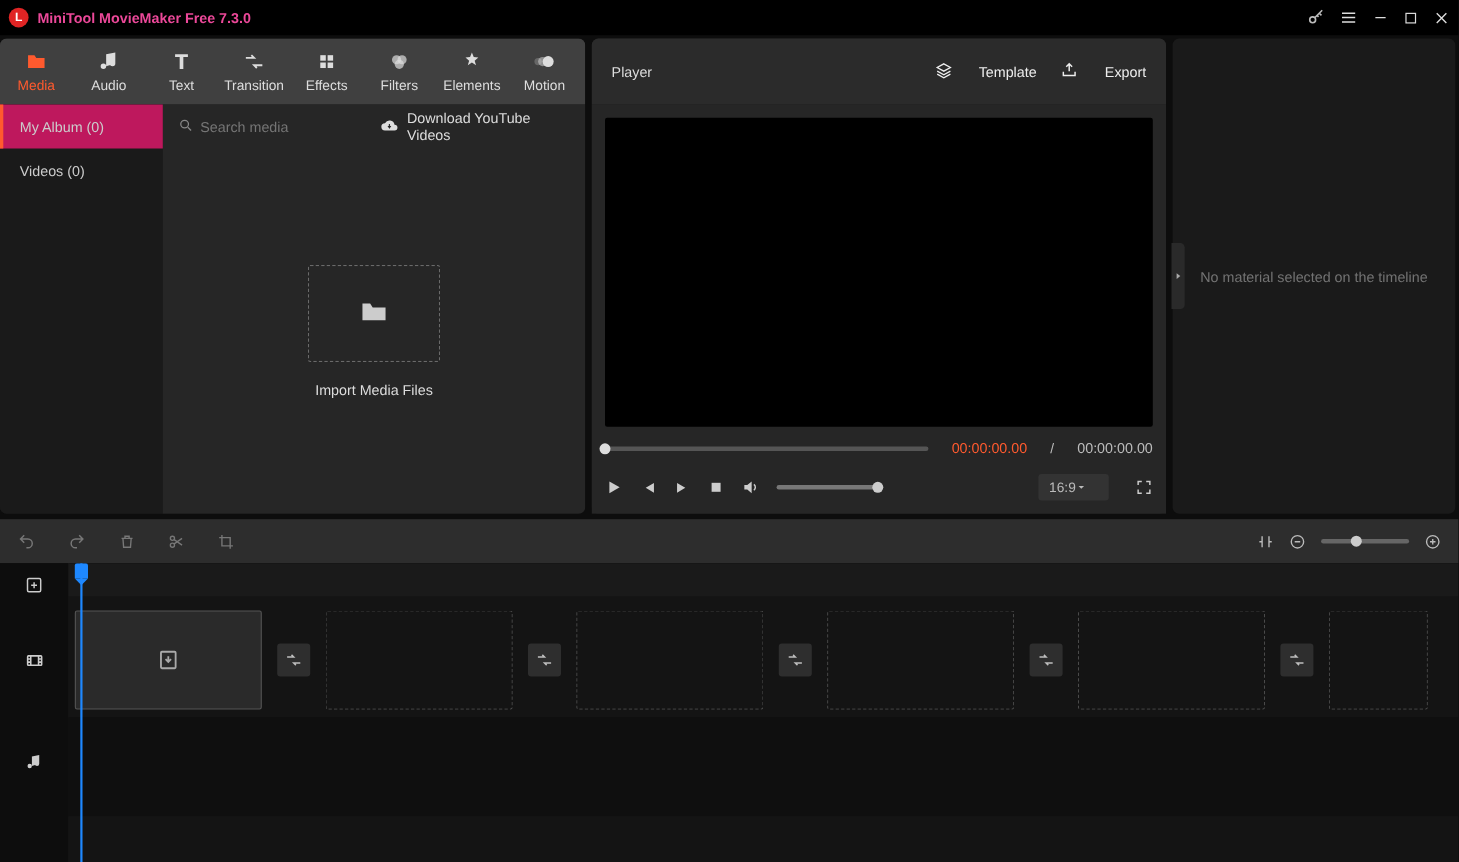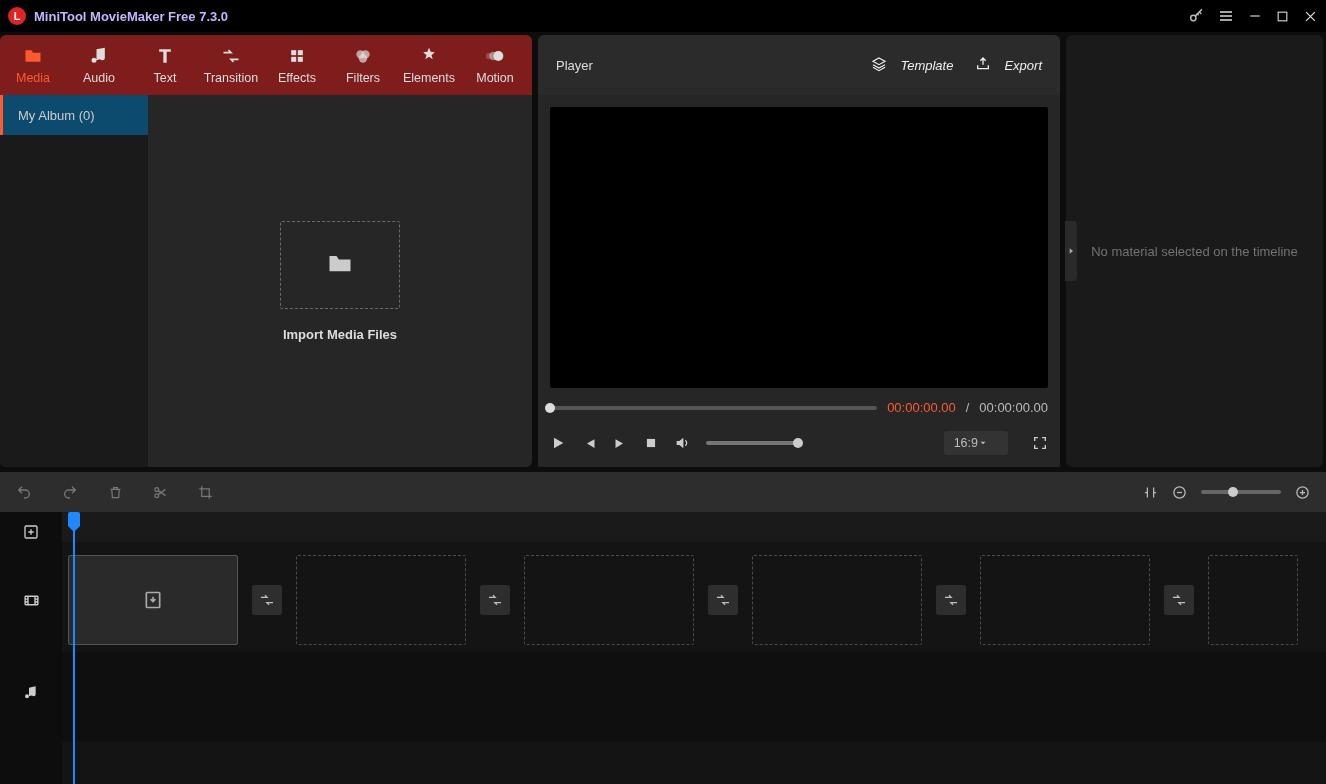--- a/index.html
+++ b/index.html
@@ -2,61 +2,61 @@
 <html><head>
 <meta charset="utf-8">
 <style>
   * { box-sizing: border-box; margin: 0; padding: 0; font-family: -apple-system, "Segoe UI", Arial, sans-serif; }
   body { background: #0d0d0d; color: #cfcfcf; width: 1326px; height: 784px; overflow: hidden; font-size: 12.5px; }
 
   
   .titlebar { display:flex; align-items:center; justify-content:space-between; height:32px; background:#000; padding:0 8px; }
   .titlebar-left { display:flex; align-items:center; gap:8px; }
   .app-logo { width:18px; height:18px; border-radius:50%; background:#e02424; display:flex; align-items:center; justify-content:center; color:#fff; font-size:11px; font-weight:bold; }
-  .app-title { font-weight:600; color:#c4b5fd; font-size:13px; }
+  .app-title { font-weight:600; color:#ec4899; font-size:13px; }
   .titlebar-right { display:flex; align-items:center; gap:14px; }
   .titlebar-right svg, .titlebar-right .win-btn { cursor:pointer; }
   .key-icon { color:#e0c400; }
 
   
   .upper { display:flex; height:435px; gap:6px; padding:3px 3px 0 0; }
 
   
   .left-panel { width:532px; background:#1a1a1a; display:flex; flex-direction:column; border-radius:6px; overflow:hidden; }
-  .tabs { display:flex; background:#7f1d1d; height:60px; }
+  .tabs { display:flex; background:#404040; height:60px; }
   .tab { flex:0 0 auto; width:66px; display:flex; flex-direction:column; align-items:center; justify-content:center; gap:5px; cursor:pointer; color:#ddd; }
   .tab.active { color:#ff5a2e; }
   .tab svg { width:20px; height:20px; }
   .tab-label { font-size:12.5px; }
   
   .media-row { flex:1; display:flex; min-height:0; }
   .sidebar { width:148px; background:#1a1a1a; display:flex; flex-direction:column; }
   .sidebar-item { height:40px; display:flex; align-items:center; padding-left:18px; cursor:pointer; font-size:13px; color:#ccc; position:relative; }
-  .sidebar-item.active { background:#0c4a6e; }
+  .sidebar-item.active { background:#be185d; }
   .sidebar-item.active::before { content:""; position:absolute; left:0; top:0; bottom:0; width:3px; background:#ff5a2e; }
   .media-content { flex:1; background:#262626; display:flex; flex-direction:column; }
   .media-toolbar { height:40px; display:flex; align-items:center; padding:0 14px; gap:12px; }
   .search-wrap { display:flex; align-items:center; gap:6px; flex:0 0 auto; color:#888; }
   .search-input { background:transparent; border:none; color:#bbb; outline:none; width:140px; font-size:13px; }
   .spacer { flex:1; }
   .yt-download { display:flex; align-items:center; gap:8px; color:#ddd; cursor:pointer; font-size:13px; }
-  .import-area { flex:1; display:flex; align-items:center; justify-content:center;font-weight:bold; }
+  .import-area { flex:1; display:flex; align-items:center; justify-content:center; }
   .import-inner { display:flex; flex-direction:column; align-items:center; gap:18px; }
   .import-box { width:120px; height:88px; border:1.5px dashed #6a6a6a; border-radius:2px; display:flex; align-items:center; justify-content:center; cursor:pointer; }
   .import-label { font-size:13px; color:#ddd; }
 
   
   .player-panel { width:522px; background:#1a1a1a; border-radius:6px; display:flex; flex-direction:column; padding:0; }
   .player-head { height:60px; display:flex; align-items:center; padding:0 18px; background:#2b2b2b; border-radius:6px 6px 0 0; }
   .player-head-title { flex:0 0 auto; color:#ddd; font-size:13px; }
   .player-head .spacer { flex:1; }
-  .head-btn { display:flex; align-items:center; gap:13px; color:#eee; cursor:pointer; margin-left:22px; font-size:13px;font-style:italic; }
+  .head-btn { display:flex; align-items:center; gap:24px; color:#eee; cursor:pointer; margin-left:22px; font-size:13px; }
   .player-body { flex:1; display:flex; flex-direction:column; padding:12px 12px 6px 12px; background:#262626;}
   .video-surface { flex:1; background:#000; border-radius:2px; }
-  .player-progress { display:flex; align-items:center; gap:10px; margin-top:12px; }
+  .player-progress { display:flex; align-items:center; gap:21px; margin-top:12px; }
   .seek-track { position:relative; flex:1; height:4px; background:#555; border-radius:2px; }
   .seek-thumb { position:absolute; left:0; top:50%; transform:translate(-50%,-50%); width:10px; height:10px; background:#ddd; border-radius:50%; }
   .time-cur { color:#ff5a2e; font-size:13px; }
   .time-sep { color:#bbb; }
   .time-tot { color:#bbb; font-size:13px; }
   .player-controls { display:flex; align-items:center; gap:16px; margin-top:10px; height:36px; }
   .player-controls svg { cursor:pointer; }
   .vol-track { width:92px; height:4px; background:#777; border-radius:2px; position:relative; }
   .vol-thumb { position:absolute; right:0; top:50%; transform:translate(50%,-50%); width:10px; height:10px; background:#ccc; border-radius:50%; }
   .aspect-select { margin-left:auto; background:#333; color:#bbb; border:none; padding:5px 20px 5px 10px; border-radius:3px; cursor:pointer; position:relative; font-size:12.5px; display:flex; align-items:center; }
@@ -195,23 +195,47 @@
           </svg>
         <span class="tab-label">Motion</span>
       </div>
     </div>
 
     <div class="media-row">
       <div class="sidebar">
         <div class="sidebar-item active">
             <span>My Album (0)</span>
           </div>
+        <div class="sidebar-item">
+            <span>Videos (0)</span>
+          </div>
       </div>
 
       <div class="media-content">
+        <div class="media-toolbar">
+          <div class="search-wrap">
+            <span>
+              <svg width="14" height="14" viewBox="0 0 24 24" fill="none" stroke="#888" stroke-width="2">
+                  <circle cx="10" cy="10" r="6"></circle>
+                  <path d="M20 20l-5-5"></path>
+                </svg>
+            </span>
+            <input class="search-input" placeholder="Search media" style="">
+          </div>
+          <div class="spacer"></div>
+          <div class="yt-download">
+            <span>
+              <svg width="16" height="16" viewBox="0 0 24 24" fill="#ddd">
+                  <path d="M6 19a5 5 0 0 1 0-10 7 7 0 0 1 13 2 4 4 0 0 1 0 8H6z"></path>
+                  <path d="M12 10v5l-2-2m2 2 2-2" stroke="#262626" stroke-width="1.5" fill="none"></path>
+                </svg>
+            </span>
+            <span>Download YouTube Videos</span>
+          </div>
+        </div>
 
         <div class="import-area">
           <div class="import-inner">
             <div class="import-box">
               <span>
                 <svg width="28" height="28" viewBox="0 0 24 24" fill="#ccc">
                     <path d="M3 6h6l2 3h10v10H3z"></path>
                   </svg>
               </span>
             </div>

